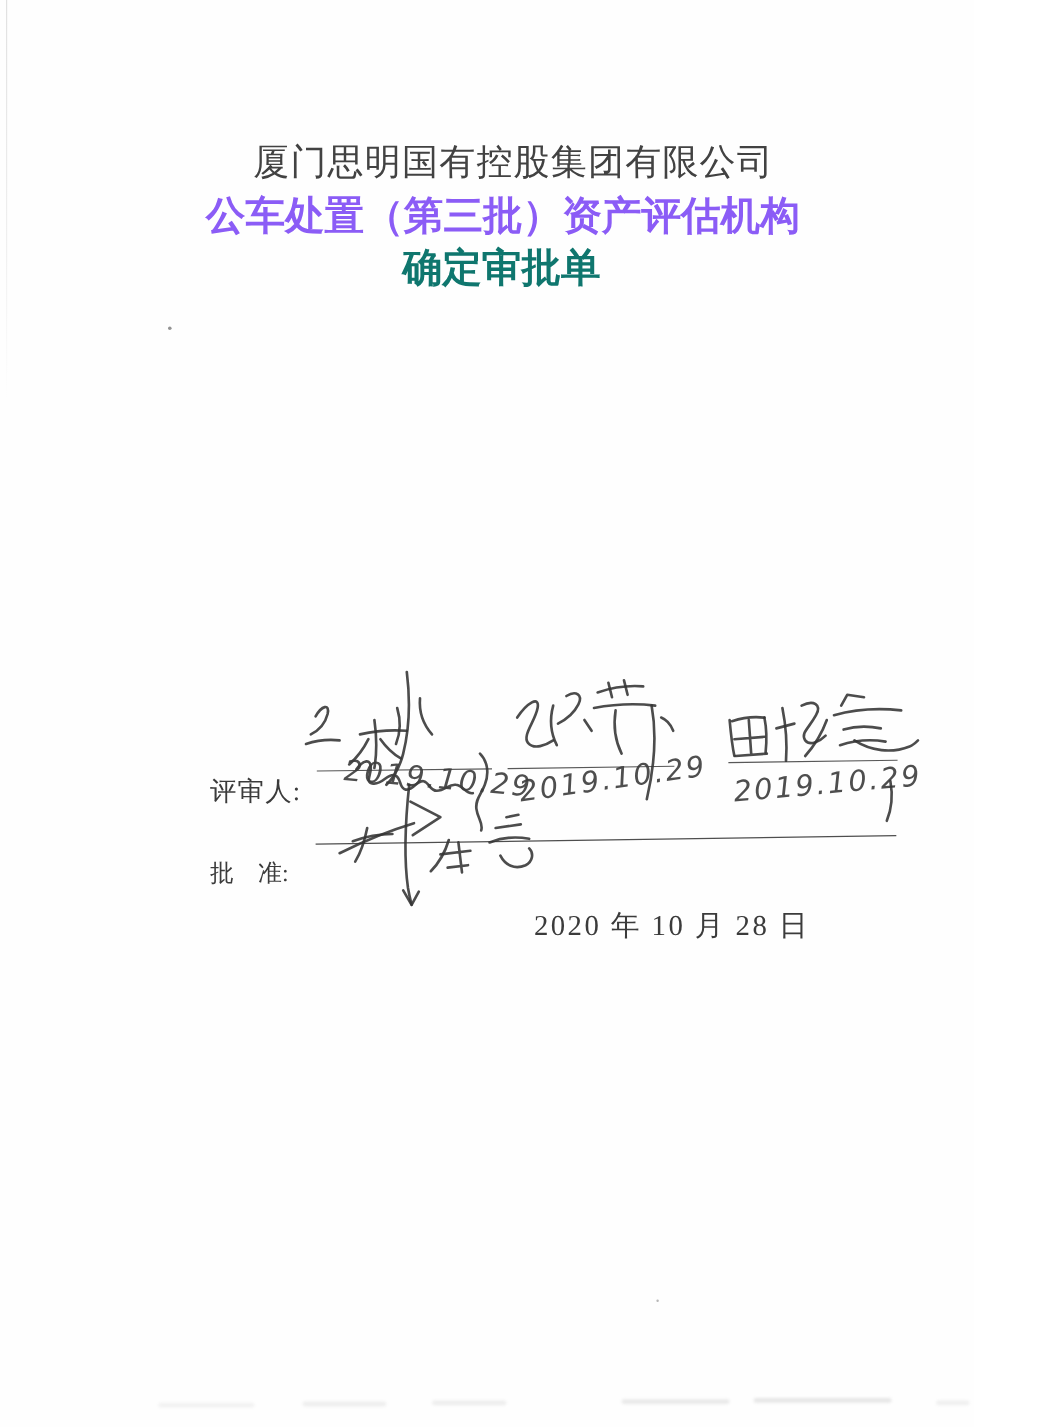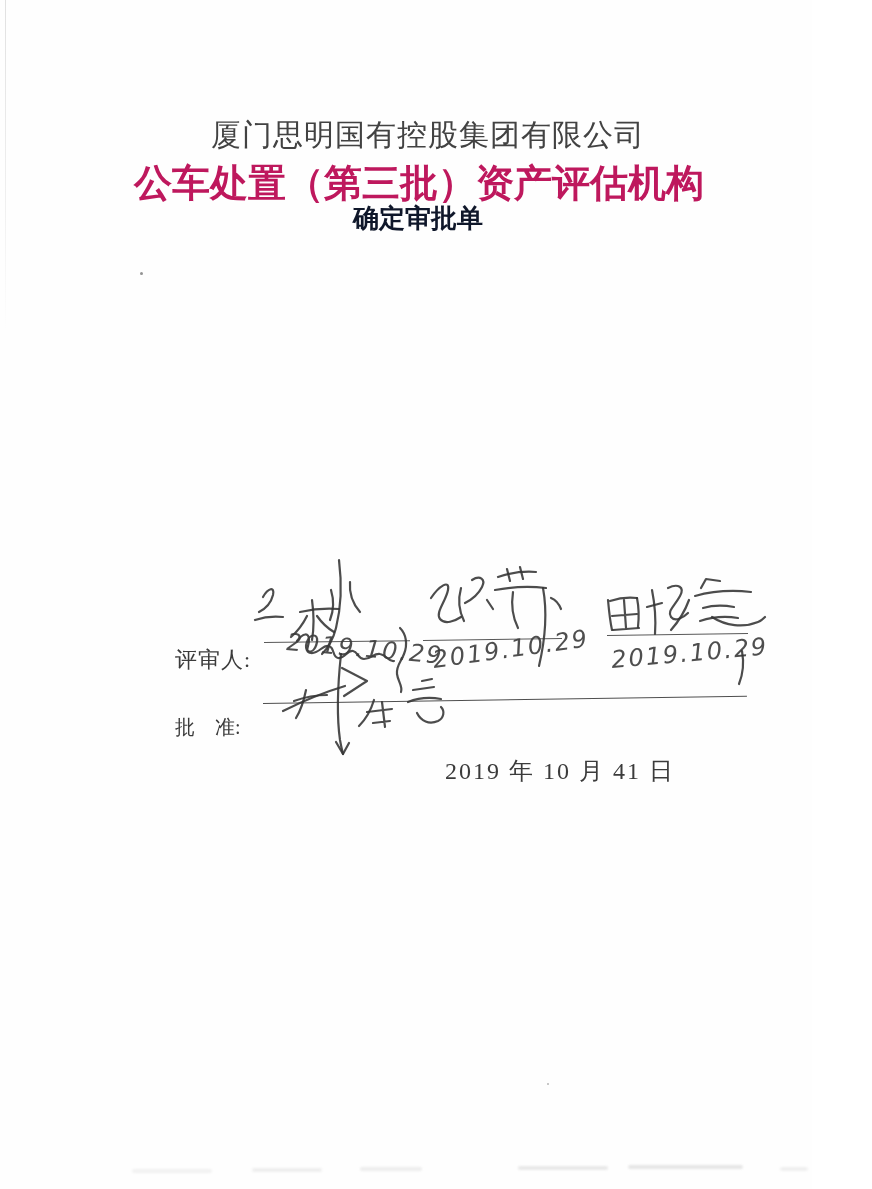--- a/index.html
+++ b/index.html
@@ -34,26 +34,26 @@
   
   .title1 {
     position:absolute; top:115px; left:428px; transform:translateX(-50%);
     white-space:nowrap;
     font-family:"Liberation Sans", sans-serif;
     font-size:30px; font-weight:500; letter-spacing:1px; color:#424242;
   }
   .title2 {
     position:absolute; top:158px; left:419px; transform:translateX(-50%);
     white-space:nowrap;
-    font-size:38px; font-weight:bold; letter-spacing:0px; color:#be185d;
+    font-size:33px; font-weight:bold; letter-spacing:0px; color:#8b5cf6;
   }
   .title3 {
     position:absolute; top:201px; left:418px; transform:translateX(-50%);
     white-space:nowrap;
-    font-size:26px; font-weight:bold; color:#0f172a;
+    font-size:33px; font-weight:bold; color:#0f766e;
   }
   
   .body-block {
     position:absolute; left:128px; top:292px; width:723px;
     font-size:25px; color:#3d3d3d;
   }
   .body-line {
     height:41px; line-height:34px;
     text-align:justify; text-align-last:justify;
   }
@@ -172,15 +172,15 @@
       <path d="M342,668 l25,13 l-23,15"></path>
       <path d="M374,700 c-3,10 -8,19 -15,26"></path>
       <path d="M367,712 l25,-3 M373,723 l17,-2 M382,702 l3,25"></path>
       <path d="M413,690 l21,-3"></path>
       <path d="M408,702 c10,-4 22,-5 33,-3"></path>
       <path d="M417,713 c4,8 12,12 21,8 c6,-3 7,-10 3,-14"></path>
       <path d="M422,681 l10,-2"></path>
     </g>
   </svg>
 
-  <div class="issue-date">2019 年 10 月 41 日</div>
+  <div class="issue-date">2020 年 10 月 28 日</div>
 
 </div>
 
 </body></html>

